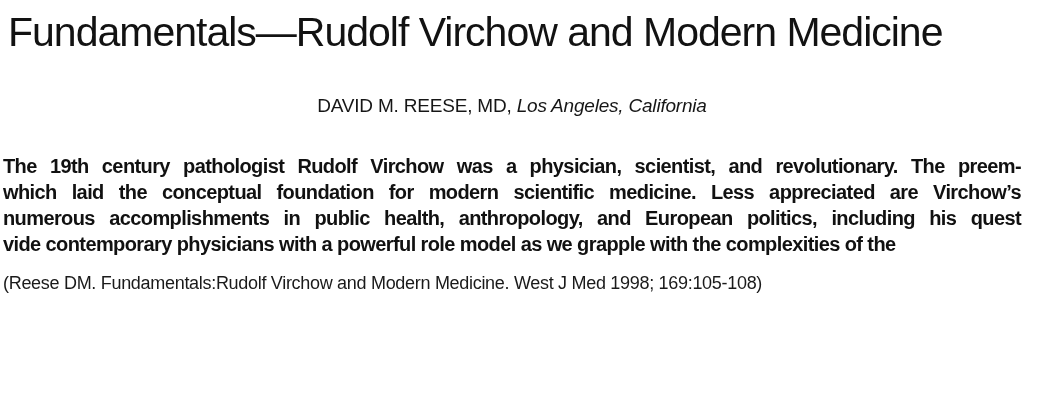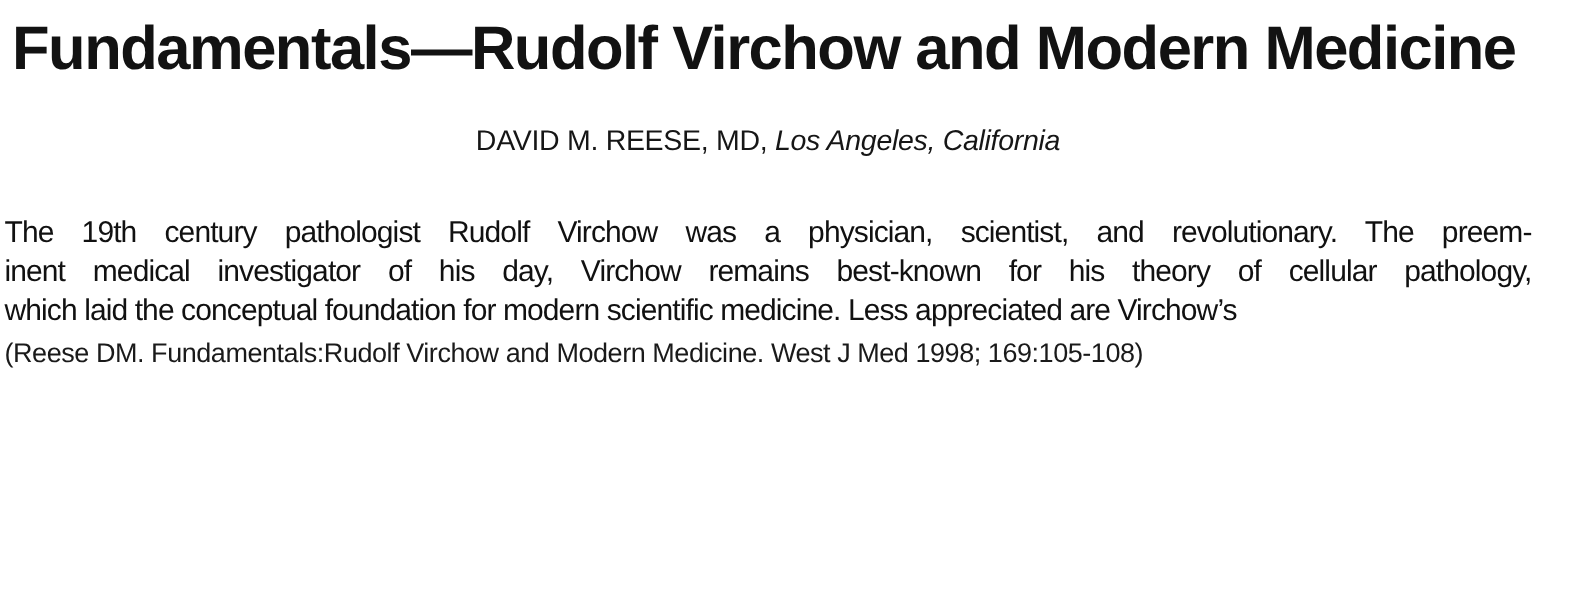--- a/index.html
+++ b/index.html
@@ -11,72 +11,73 @@
     overflow: hidden;
     font-family: "Liberation Sans", sans-serif;
     color: #131313;
   }
   .page {
     width: 1018px;
     margin-left: 3px;
   }
   .article-title {
     font-size: 41px;
-    font-weight: bold;
+    font-weight: normal;
     letter-spacing: -1px;
     line-height: 46px;
     margin: 9px 0 0 5px;
     white-space: nowrap;
     color: #121212;
   }
   .byline {
-    margin-top: 29px;
+    margin-top: 40px;
     text-align: center;
     font-size: 19px;
     letter-spacing: -0.2px;
     color: #161616;
   }
   .byline .loc {
     font-style: italic;
   }
   .abstract {
     margin-top: 36px;
-    font-weight: normal;
+    font-weight: bold;
     font-size: 20px;
     line-height: 26px;
     letter-spacing: -0.6px;
     color: #111111;
   }
   .abs-line {
     text-align: justify;
     text-align-last: justify;
   }
   .abs-line:last-child {
     text-align-last: left;
   }
   .citation {
-    margin-top: 5px;
+    margin-top: 16px;
     font-size: 18px;
     letter-spacing: -0.3px;
     color: #1a1a1a;
   }
 </style>
 </head>
 <body>
 
 <div class="page">
 
   <h1 class="article-title">Fundamentals—Rudolf Virchow and Modern Medicine</h1>
 
   <div class="byline">
     <span>DAVID M. REESE, MD,</span>
     <span class="loc">Los Angeles, California</span>
   </div>
 
   <div class="abstract">
     <div class="abs-line">The 19th century pathologist Rudolf Virchow was a physician, scientist, and revolutionary. The preem-</div>
-    <div class="abs-line">inent medical investigator of his day, Virchow remains best-known for his theory of cellular pathology,</div>
     <div class="abs-line">which laid the conceptual foundation for modern scientific medicine. Less appreciated are Virchow’s</div>
+    <div class="abs-line">numerous accomplishments in public health, anthropology, and European politics, including his quest</div>
+    <div class="abs-line">vide contemporary physicians with a powerful role model as we grapple with the complexities of the</div>
   </div>
 
   <div class="citation">(Reese DM. Fundamentals:Rudolf Virchow and Modern Medicine. West J Med 1998; 169:105-108)</div>
 
 </div>
 
 </body></html>

